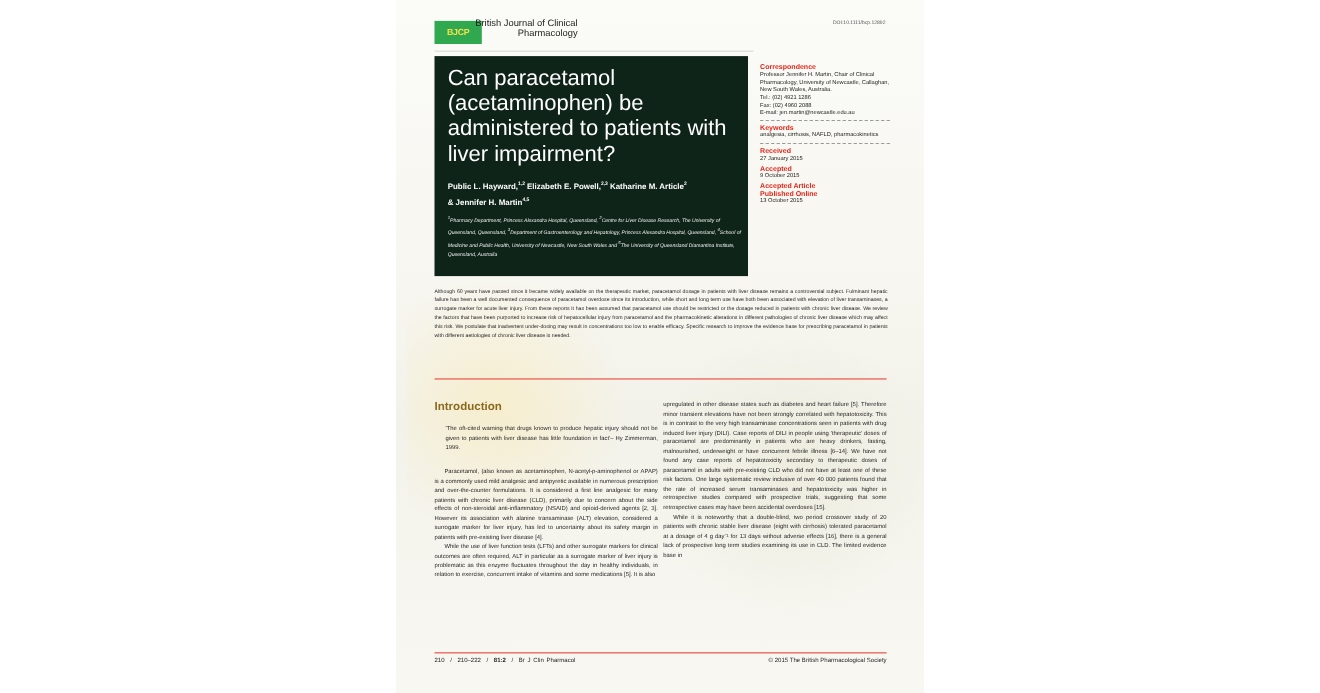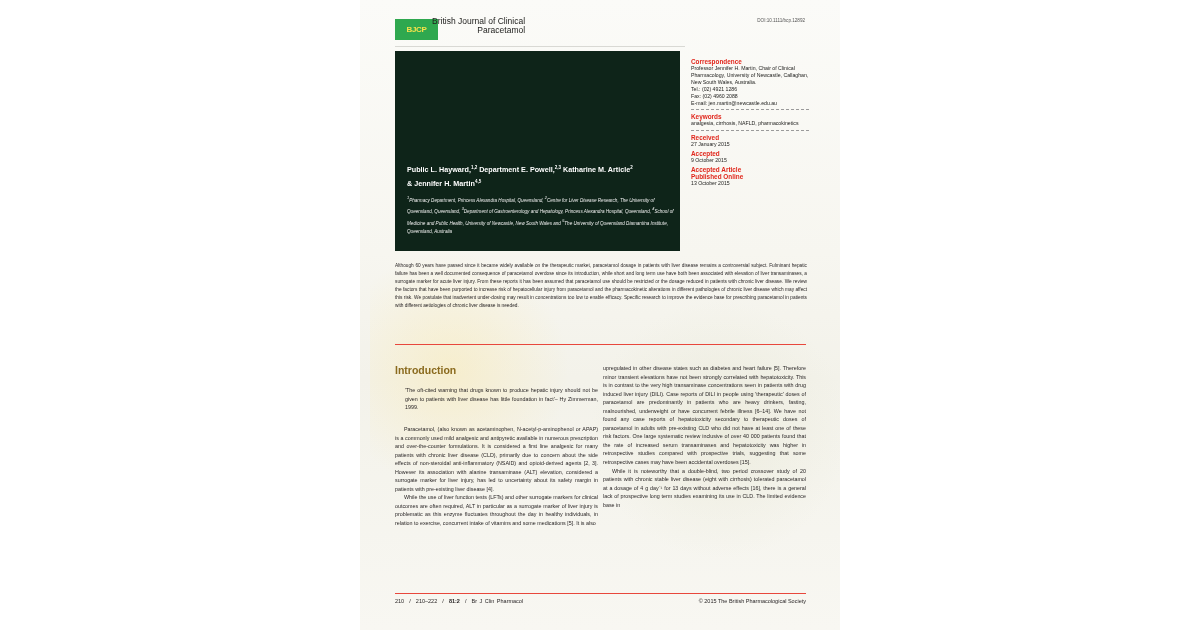--- a/index.html
+++ b/index.html
@@ -60,29 +60,30 @@
 </head>
 <body>
 
 <div class="page">
 
   <div class="abs logo">
     <span>BJCP</span>
   </div>
   <div class="abs journal">
     <div>British Journal of Clinical</div>
-    <div>Paracetamol</div>
+    <div>Pharmacology</div>
   </div>
   <div class="abs doi">DOI:10.1111/bcp.12892</div>
   <div class="abs topline"></div>
 
   <div class="abs titlebox">
+    <div class="title">Can paracetamol (acetaminophen) be administered to patients with liver impairment?</div>
     <div class="authors">
       <span><span>Public L. Hayward,</span><sup>1,2</sup></span>
-      <span><span>Department E. Powell,</span><sup>2,3</sup></span>
+      <span><span>Elizabeth E. Powell,</span><sup>2,3</sup></span>
       <span><span>Katharine M. Article</span><sup>2</sup></span><br>
       <span><span>&amp; Jennifer H. Martin</span><sup>4,5</sup></span>
     </div>
     <div class="affil">
       <sup>1</sup><span>Pharmacy Department, Princess Alexandra Hospital, Queensland, </span><sup>2</sup><span>Centre for Liver Disease Research, The University of Queensland, Queensland, </span><sup>3</sup><span>Department of Gastroenterology and Hepatology, Princess Alexandra Hospital, Queensland, </span><sup>4</sup><span>School of Medicine and Public Health, University of Newcastle, New South Wales and </span><sup>5</sup><span>The University of Queensland Diamantina Institute, Queensland, Australia</span>
     </div>
   </div>
 
   <div class="abs side">
     <div class="blk">

